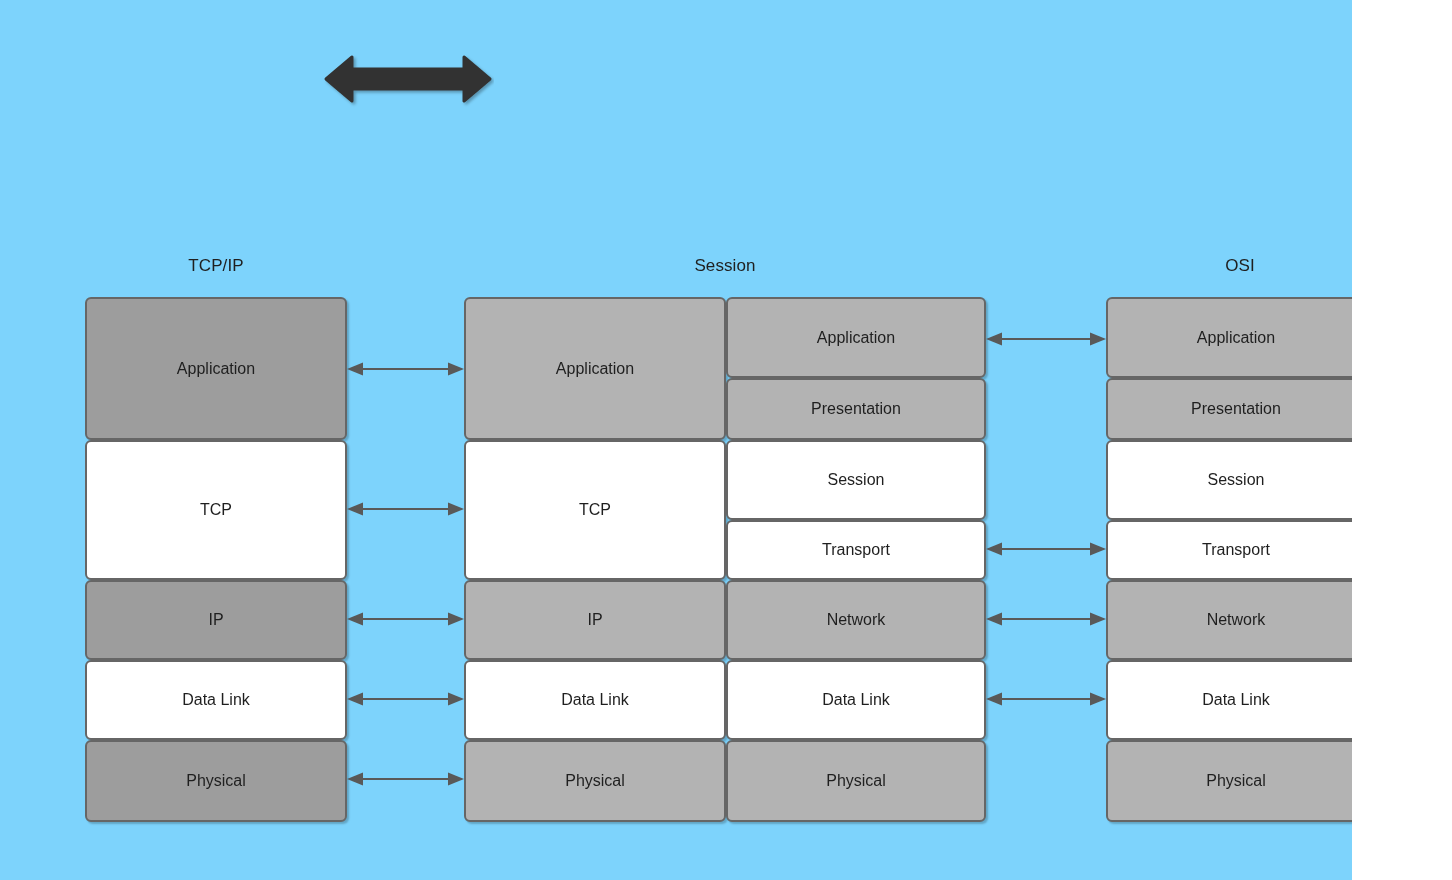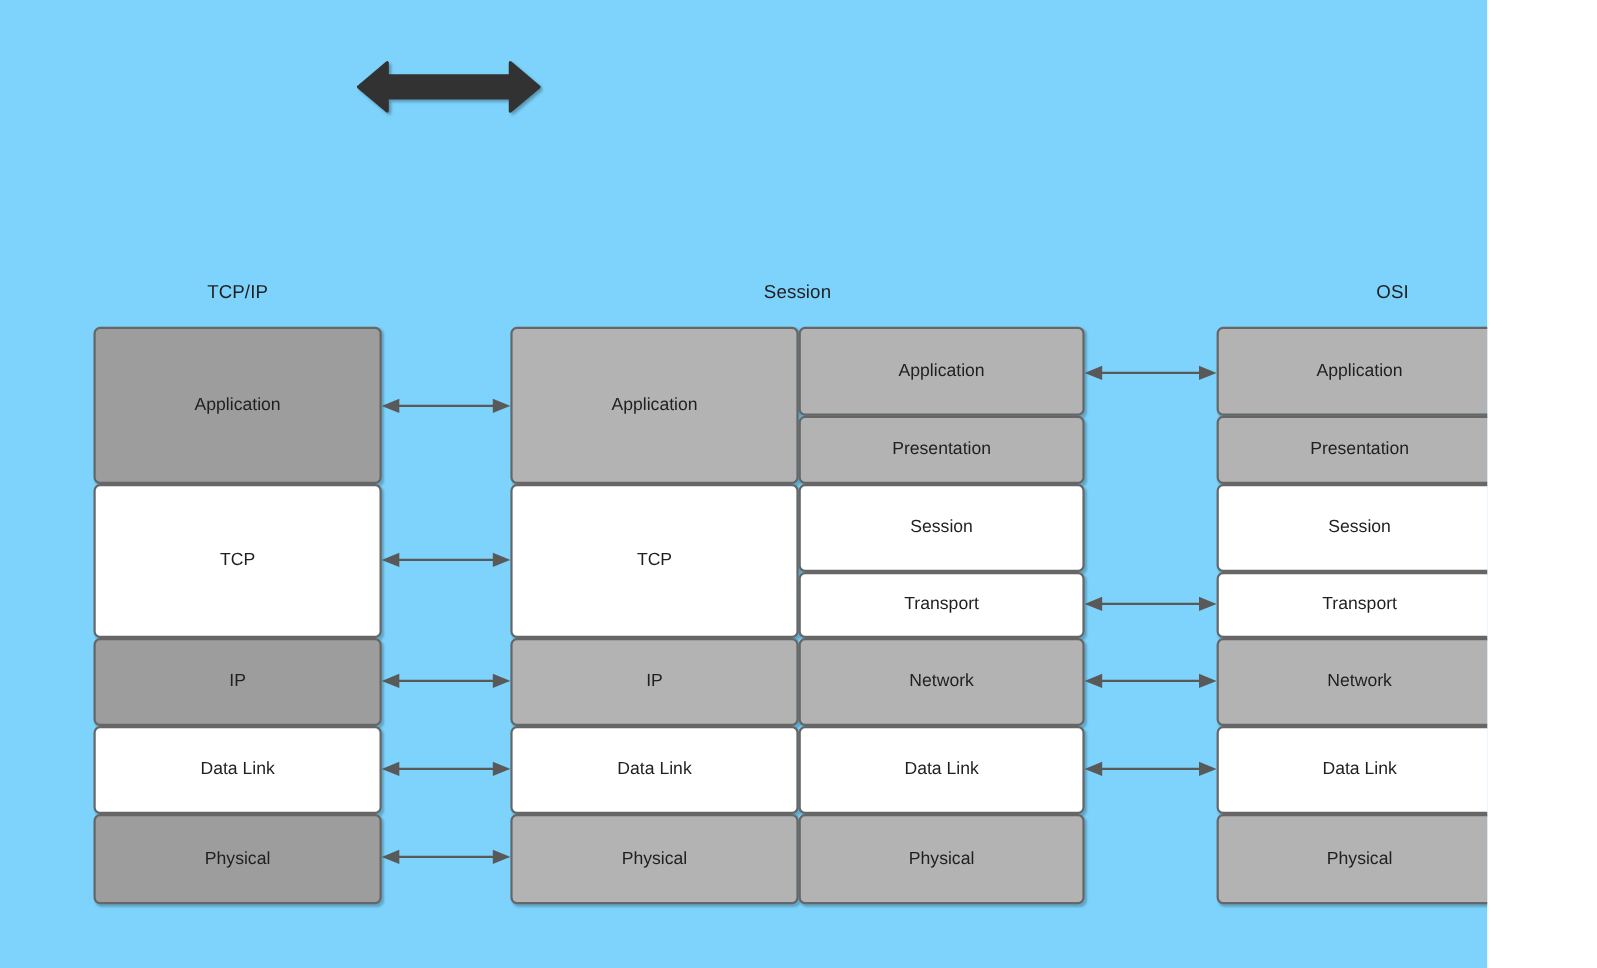--- a/index.html
+++ b/index.html
@@ -91,21 +91,21 @@
     <div class="layer-box fill-mid" style="left: 464px; top: 580px; width: 262px; height: 80px;">IP</div>
     <div class="layer-box fill-white" style="left: 464px; top: 660px; width: 262px; height: 80px;">Data Link</div>
     <div class="layer-box fill-mid" style="left: 464px; top: 740px; width: 262px; height: 82px;">Physical</div>
     <div class="layer-box fill-mid" style="left: 726px; top: 297px; width: 260px; height: 81px;">Application</div>
     <div class="layer-box fill-mid" style="left: 726px; top: 378px; width: 260px; height: 62px;">Presentation</div>
     <div class="layer-box fill-white" style="left: 726px; top: 440px; width: 260px; height: 80px;">Session</div>
     <div class="layer-box fill-white" style="left: 726px; top: 520px; width: 260px; height: 60px;">Transport</div>
     <div class="layer-box fill-mid" style="left: 726px; top: 580px; width: 260px; height: 80px;">Network</div>
     <div class="layer-box fill-white" style="left: 726px; top: 660px; width: 260px; height: 80px;">Data Link</div>
     <div class="layer-box fill-mid" style="left: 726px; top: 740px; width: 260px; height: 82px;">Physical</div>
-    <div class="col-title" style="left: 1116px; top: 256px; width: 300px;">OSI</div>
+    <div class="col-title" style="left: 1090px; top: 256px; width: 300px;">OSI</div>
     <div class="layer-box fill-mid" style="left: 1106px; top: 297px; width: 260px; height: 81px;">Application</div>
     <div class="layer-box fill-mid" style="left: 1106px; top: 378px; width: 260px; height: 62px;">Presentation</div>
     <div class="layer-box fill-white" style="left: 1106px; top: 440px; width: 260px; height: 80px;">Session</div>
     <div class="layer-box fill-white" style="left: 1106px; top: 520px; width: 260px; height: 60px;">Transport</div>
     <div class="layer-box fill-mid" style="left: 1106px; top: 580px; width: 260px; height: 80px;">Network</div>
     <div class="layer-box fill-white" style="left: 1106px; top: 660px; width: 260px; height: 80px;">Data Link</div>
     <div class="layer-box fill-mid" style="left: 1106px; top: 740px; width: 260px; height: 82px;">Physical</div>
     <div class="connector" style="left: 347px; top: 360px; width: 117px;">
       <svg width="117" height="18" viewBox="0 0 117 18">
         <line x1="14" y1="9" x2="103" y2="9" stroke="#595959" stroke-width="2"></line>

